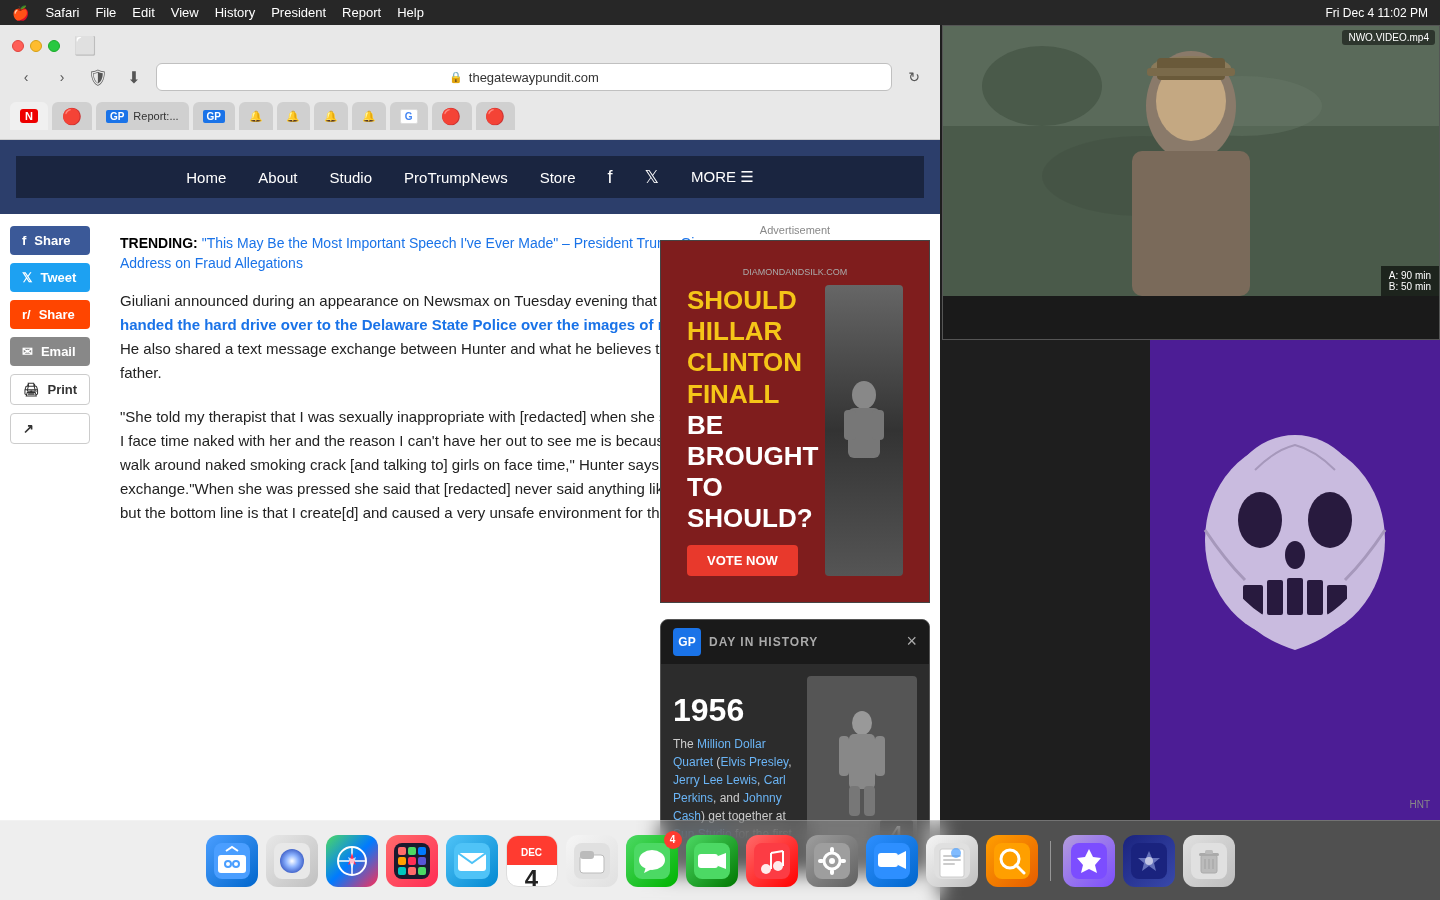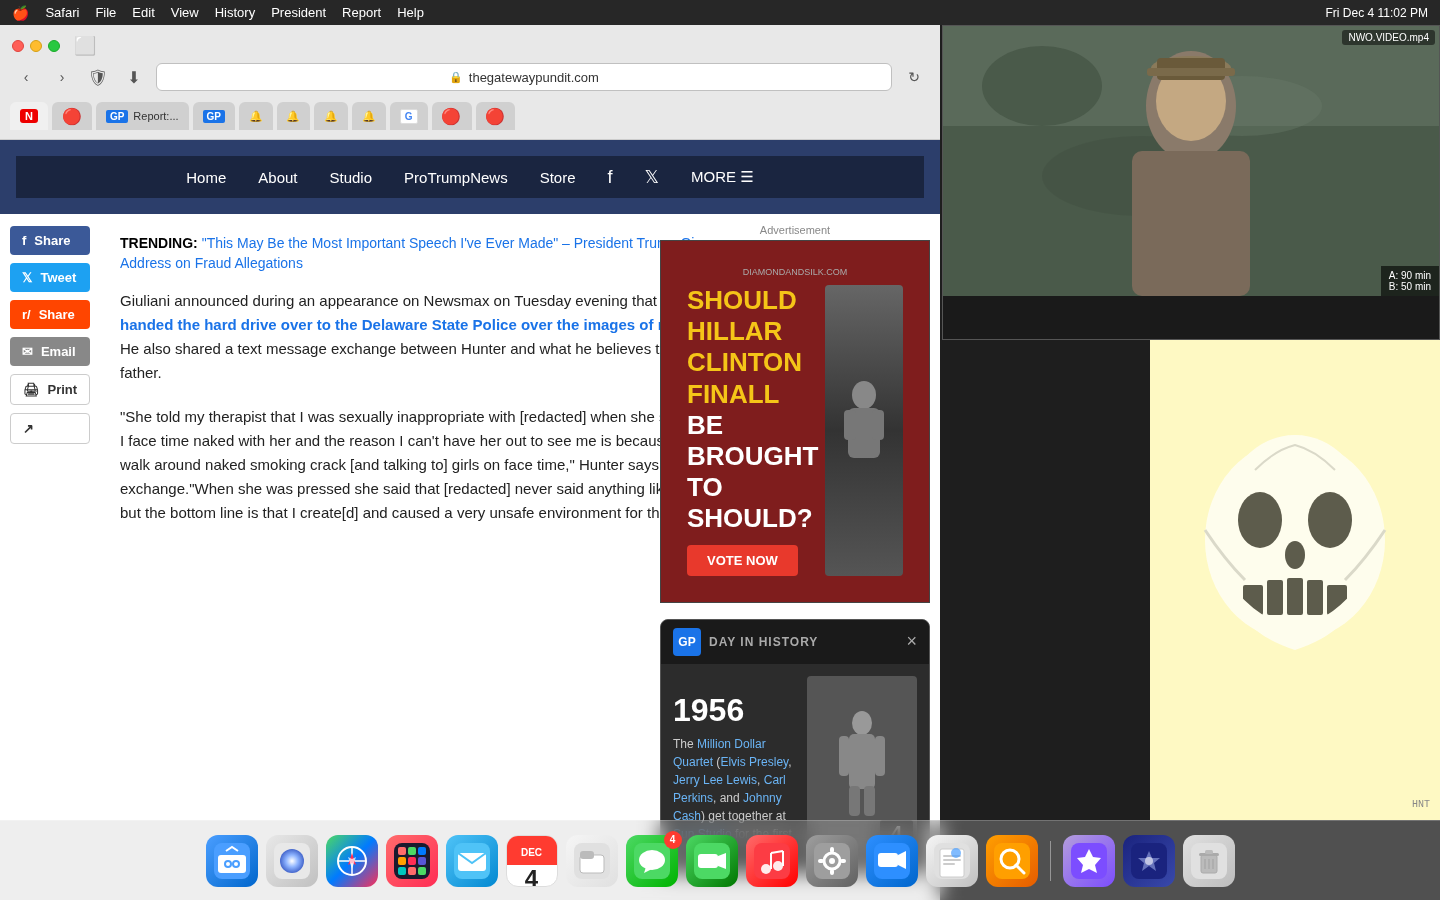--- a/index.html
+++ b/index.html
@@ -454,21 +454,21 @@
       </svg>
     </div>
     <div class="zoom-controls">
       <div>A: 90 min</div>
       <div>B: 50 min</div>
     </div>
     <div style="position:absolute;top:4px;right:4px;background:rgba(0,0,0,0.5);color:#fff;font-size:10px;padding:2px 6px;border-radius:3px;">NWO.VIDEO.mp4</div>
   </div>
 </div>
 
-<div class="right-panel" style="position:absolute;right:0;top:340px;width:290px;bottom:80px;background:#fef9c3;display:flex;align-items:center;justify-content:center;overflow:hidden;font-family:Liberation Mono, monospace;">
+<div class="right-panel" style="position:absolute;right:0;top:340px;width:290px;bottom:80px;background:#4c1d95;display:flex;align-items:center;justify-content:center;overflow:hidden;">
   <svg width="240" height="300" viewBox="0 0 240 300" opacity="0.7">
 
     <ellipse cx="120" cy="110" rx="90" ry="100" fill="#fff"></ellipse>
     <ellipse cx="120" cy="80" rx="70" ry="75" fill="#fff"></ellipse>
 
     <ellipse cx="85" cy="90" rx="22" ry="28" fill="#1a1a1a"></ellipse>
     <ellipse cx="155" cy="90" rx="22" ry="28" fill="#1a1a1a"></ellipse>
 
     <ellipse cx="120" cy="125" rx="10" ry="14" fill="#1a1a1a"></ellipse>
 

